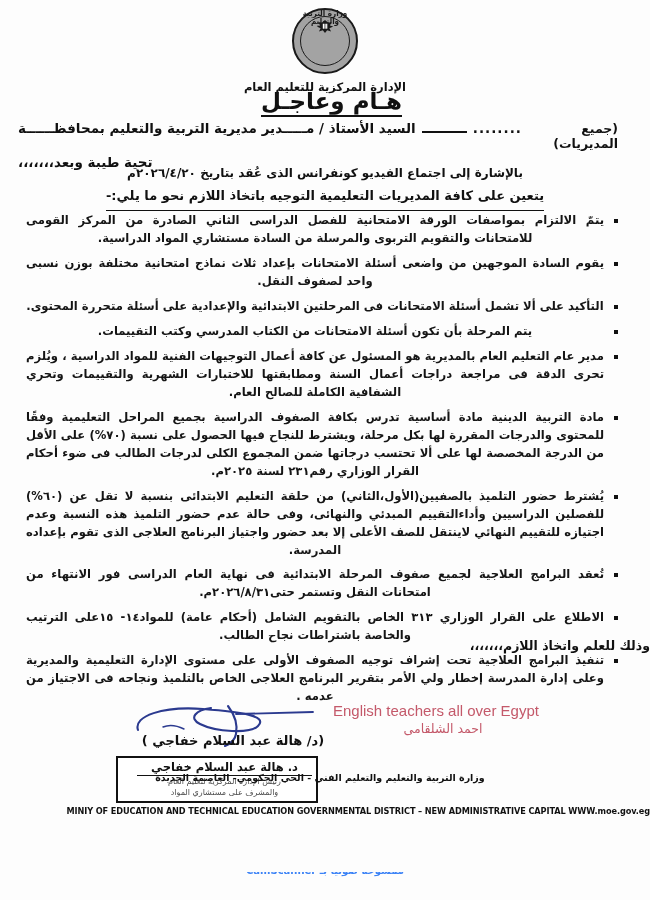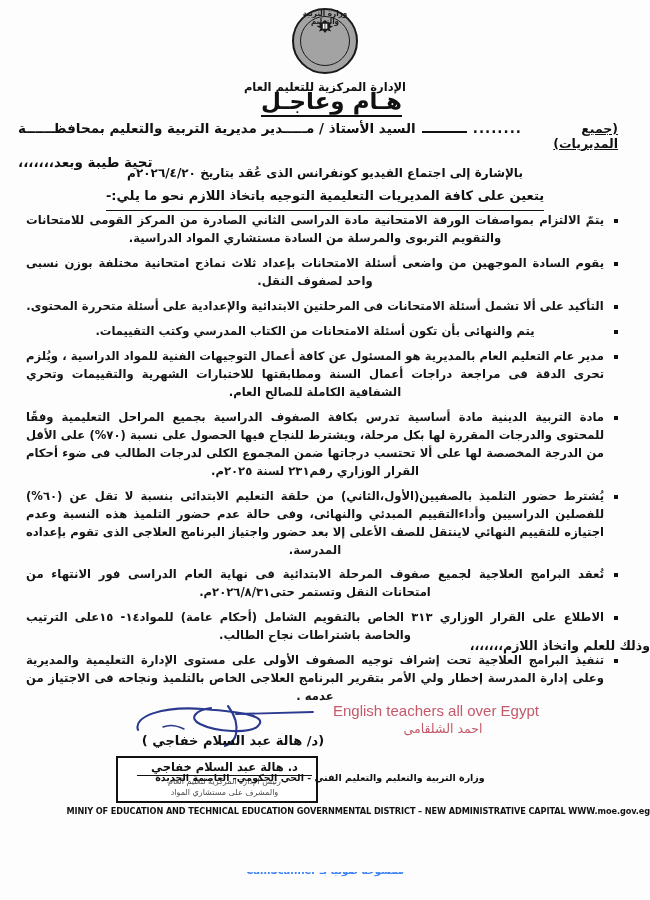--- a/index.html
+++ b/index.html
@@ -107,21 +107,21 @@
     gap: 4px;
   }
   .addr-main { white-space: nowrap; }
   .addr-dash {
     display: inline-block;
     width: 52px;
     border-bottom: 2px solid #111;
     margin: 0 2px 4px 2px;
   }
   .addr-dots { letter-spacing: 1px; }
-  .addr-paren { margin-right: 14px; font-size: 12.5px; text-decoration: underline;}
+  .addr-paren { margin-right: 14px; font-size: 12.5px;}
   .greet {
     text-align: left;
     font-size: 13.5px;
     font-weight: bold;
     margin-top: 3px;
   }
 
   
   .ref-line {
     position: absolute;
@@ -336,24 +336,24 @@
     <div class="greet">تحية طيبة وبعد،،،،،،،</div>
   </div>
 
   <div class="ref-line">بالإشارة إلى اجتماع الفيديو كونفرانس الذى عُقد بتاريخ ٢٠٢٦/٤/٢٠م</div>
 
   <div class="instr-head">
     <span>يتعين على كافة المديريات التعليمية  التوجيه باتخاذ اللازم نحو ما يلي:-</span>
   </div>
 
   <ul class="bullets">
-    <li>يتمّ الالتزام بمواصفات الورقة الامتحانية مادة الدراسى الثاني الصادرة من المركز القومى للامتحانات والتقويم التربوى والمرسلة من السادة مستشاري المواد الدراسية.</li>
+    <li>يتمّ الالتزام بمواصفات الورقة الامتحانية للفصل الدراسى الثاني الصادرة من المركز القومى للامتحانات والتقويم التربوى والمرسلة من السادة مستشاري المواد الدراسية.</li>
     <li>يقوم السادة الموجهين من واضعى أسئلة الامتحانات بإعداد ثلاث نماذج امتحانية مختلفة بوزن نسبى واحد لصفوف النقل.</li>
     <li>التأكيد على ألا تشمل أسئلة الامتحانات فى المرحلتين الابتدائية والإعدادية على أسئلة متحررة المحتوى.</li>
-    <li>يتم والنهائى بأن تكون أسئلة الامتحانات من الكتاب المدرسي وكتب التقييمات.</li>
+    <li>يتم المرحلة بأن تكون أسئلة الامتحانات من الكتاب المدرسي وكتب التقييمات.</li>
     <li>مدير عام التعليم العام بالمديرية هو المسئول عن كافة أعمال التوجيهات الفنية للمواد الدراسية ، ويُلزم تحرى الدقة فى مراجعة دراجات أعمال السنة ومطابقتها للاختبارات الشهرية والتقييمات وتحري الشفافية الكاملة للصالح العام.</li>
     <li>مادة التربية الدينية مادة أساسية تدرس بكافة الصفوف الدراسية بجميع المراحل التعليمية وفقًا للمحتوى والدرجات المقررة لها بكل مرحلة، ويشترط للنجاح فيها الحصول على نسبة (٧٠%) على الأقل من الدرجة المخصصة لها على ألا تحتسب درجاتها ضمن المجموع الكلى لدرجات الطالب فى ضوء أحكام القرار الوزاري رقم٢٣١ لسنة ٢٠٢٥م.</li>
     <li>يُشترط حضور التلميذ بالصفيين(الأول،الثاني) من حلقة التعليم الابتدائى بنسبة لا تقل عن (٦٠%) للفصلين الدراسيين وأداءالتقييم المبدئي والنهائى، وفى حالة عدم حضور التلميذ هذه النسبة وعدم اجتيازه للتقييم النهائي لاينتقل للصف الأعلى إلا بعد حضور واجتياز البرنامج العلاجى الذى تقوم بإعداده المدرسة.</li>
     <li>تُعقد البرامج العلاجية لجميع صفوف المرحلة الابتدائية فى نهاية العام الدراسى فور الانتهاء من امتحانات النقل وتستمر حتى٢٠٢٦/٨/٣١م.</li>
     <li>الاطلاع على القرار الوزاري ٣١٣ الخاص بالتقويم الشامل (أحكام عامة) للمواد١٤- ١٥على الترتيب والخاصة باشتراطات نجاح الطالب.</li>
     <li>تنفيذ البرامج العلاجية تحت إشراف توجيه الصفوف الأولى على مستوى الإدارة التعليمية والمديرية وعلى إدارة المدرسة إخطار ولي الأمر بتقرير البرنامج العلاجى الخاص بالتلميذ ونجاحه فى الاجتياز من عدمه .</li>
   </ul>
 
   <div class="closing">وذلك للعلم واتخاذ اللازم،،،،،،،</div>
 

